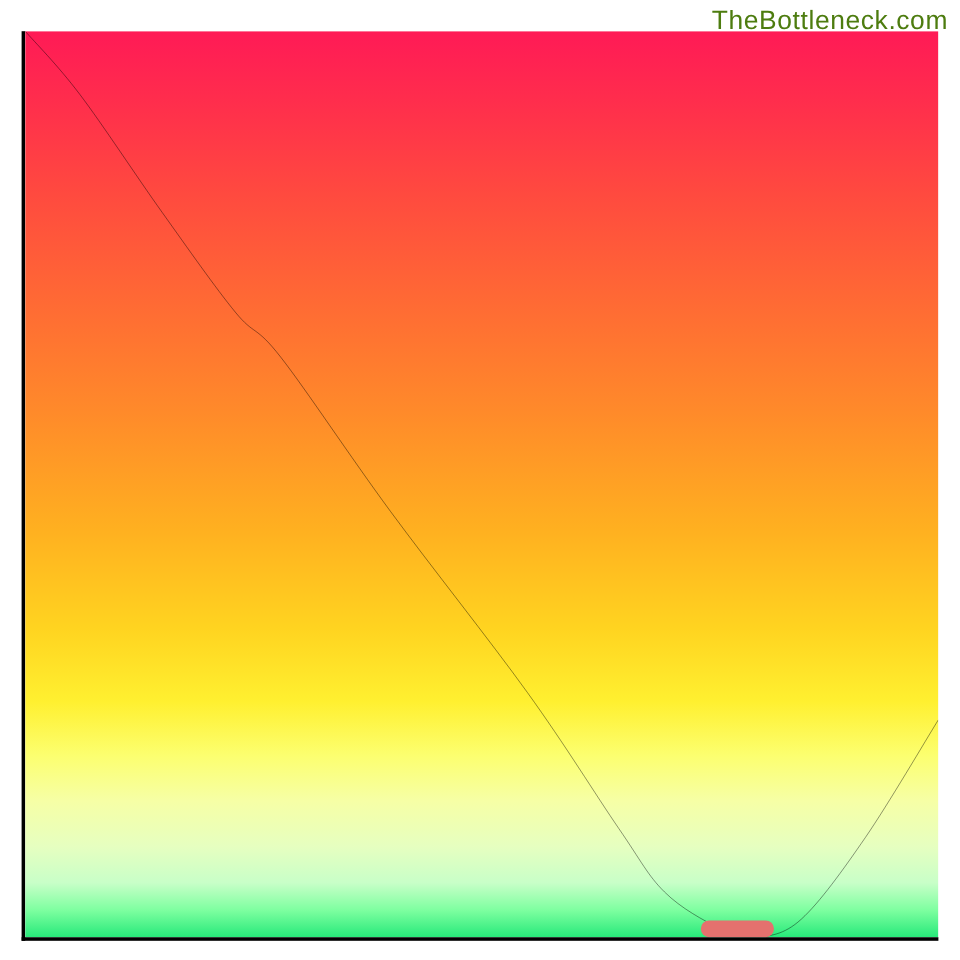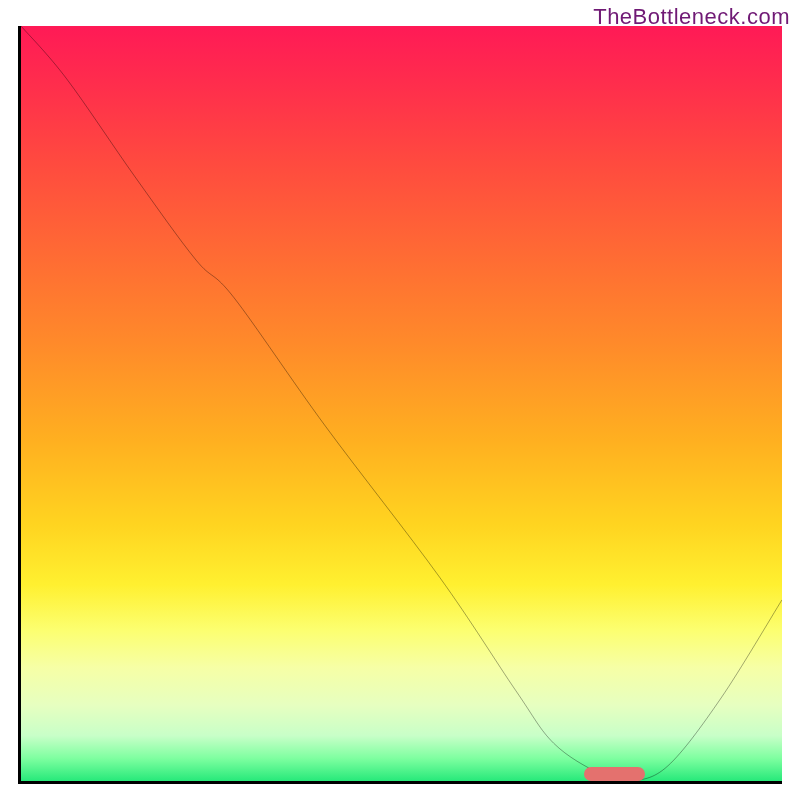--- a/index.html
+++ b/index.html
@@ -13,21 +13,21 @@
   }
   .container {
     position: relative;
     width: 800px;
     height: 800px;
   }
   .watermark {
     position: absolute;
     top: 4px;
     right: 10px;
-    color: #701a75;
+    color: #4d7c0f;
     font-size: 22px;
     font-weight: 500;
     letter-spacing: 0.5px;
     z-index: 50;
   }
   .plot-frame {
     position: absolute;
     left: 18px;
     top: 26px;
     width: 764px;

